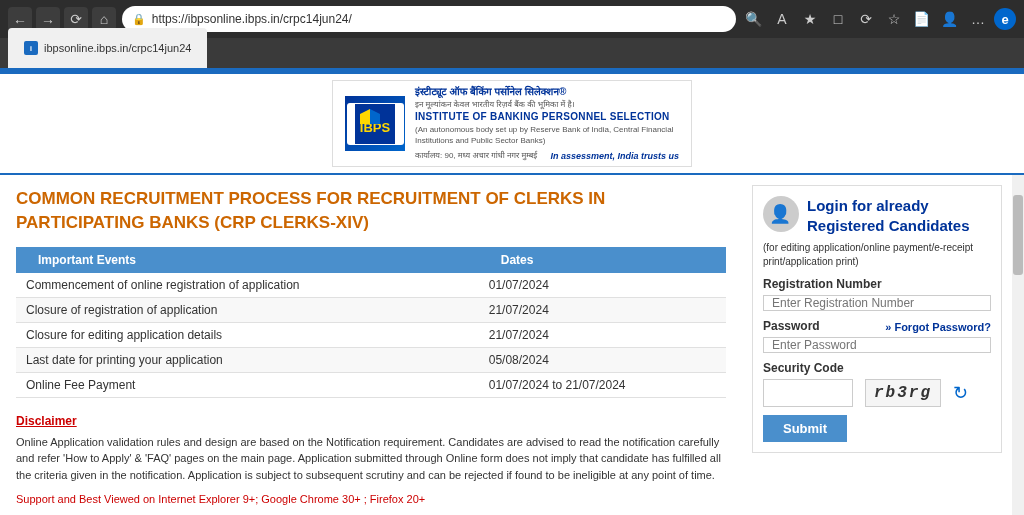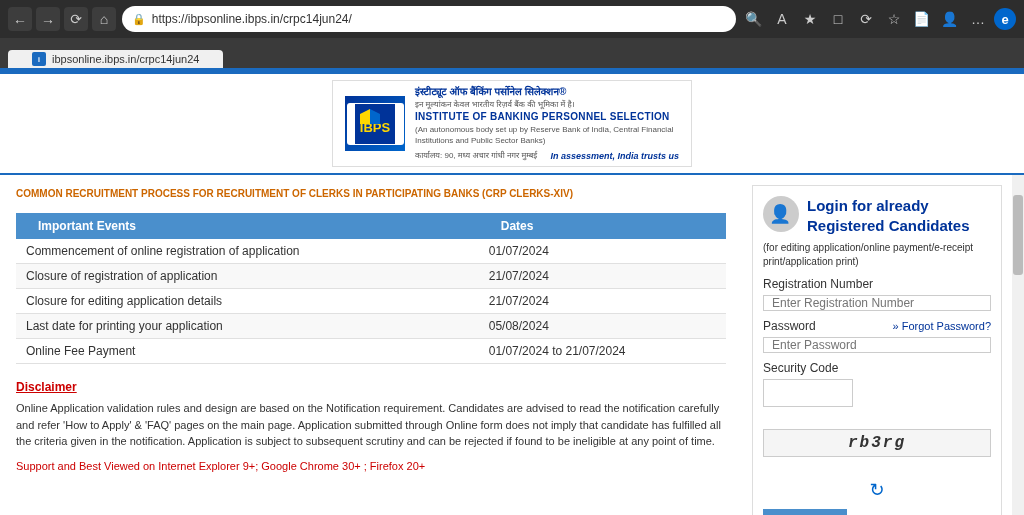--- a/index.html
+++ b/index.html
@@ -9,21 +9,21 @@
     .browser-chrome { background: #2d2d2d; height: 38px; display: flex; align-items: center; padding: 0 8px; gap: 6px; }
     .browser-controls { display: flex; gap: 4px; align-items: center; }
     .browser-btn { width: 24px; height: 24px; border-radius: 4px; border: none; background: #3d3d3d; color: #ccc; font-size: 14px; cursor: pointer; display: flex; align-items: center; justify-content: center; }
     .address-bar { flex: 1; height: 26px; background: #fff; border-radius: 13px; display: flex; align-items: center; padding: 0 10px; font-size: 12px; color: #333; }
     .address-bar .lock-icon { margin-right: 6px; color: #555; font-size: 11px; }
     .browser-actions { display: flex; gap: 4px; align-items: center; }
     .browser-action-btn { width: 24px; height: 24px; border-radius: 4px; border: none; background: transparent; color: #ccc; font-size: 14px; cursor: pointer; display: flex; align-items: center; justify-content: center; }
 
     
     .tab-bar { background: #3a3a3a; height: 30px; display: flex; align-items: flex-end; padding-left: 8px; }
-    .tab { background: #f0f0f0; height: 18px; padding: 0 24px; display: flex; align-items: center; font-size: 11px; color: #333; border-radius: 4px 4px 0 0; min-width: 160px; }
+    .tab { background: #f0f0f0; height: 40px; padding: 0 16px; display: flex; align-items: center; font-size: 11px; color: #333; border-radius: 4px 4px 0 0; min-width: 160px; }
     .tab-icon { width: 14px; height: 14px; margin-right: 6px; }
 
     
     .main-content { background: #fff; height: 447px; display: flex; flex-direction: column; }
 
     
     .top-blue-bar { background: #1a6abf; height: 6px; width: 100%; }
 
     
     .header-area { background: #fff; padding: 6px 0; display: flex; justify-content: center; align-items: center; border-bottom: 2px solid #1a6abf; }
@@ -34,21 +34,21 @@
     .header-text .title-eng { font-size: 10px; color: #003399; font-weight: bold; letter-spacing: 0.3px; }
     .header-text .subtitle { font-size: 8px; color: #555; }
     .header-text .tagline { font-size: 9px; color: #003399; font-style: italic; font-weight: bold; }
 
     
     .content-wrapper { display: flex; flex: 1; overflow: hidden; }
 
     
     .left-panel { flex: 1; padding: 12px 16px; overflow-y: auto; }
 
-    .page-title { color: #cc6600; font-size: 10px; font-weight: bold; line-height: 1.4; margin-bottom: 12px; text-transform: uppercase; }
+    .page-title { color: #cc6600; font-size: 17px; font-weight: bold; line-height: 1.4; margin-bottom: 12px; text-transform: uppercase; }
 
     
     .events-table { width: 100%; border-collapse: collapse; margin-bottom: 16px; }
     .events-table th { background: #4a8fcc; color: #fff; padding: 6px 22px; text-align: left; font-size: 12px; }
     .events-table td { padding: 5px 10px; font-size: 12px; color: #333; border-bottom: 1px solid #e0e0e0; }
     .events-table tr:nth-child(even) td { background: #f8f8f8; }
     .events-table tr:nth-child(odd) td { background: #fff; }
 
     .disclaimer-title { color: #cc0000; font-weight: bold; font-size: 12px; margin-bottom: 6px; text-decoration: underline; }
     .disclaimer-text { font-size: 11px; color: #333; line-height: 1.5; margin-bottom: 10px; }
@@ -61,24 +61,24 @@
     .new-registration-btn { background: #f0b400; border: none; padding: 14px 16px; display: flex; align-items: center; justify-content: space-between; cursor: pointer; width: 100%; }
     .new-registration-btn .btn-text { font-size: 15px; font-weight: bold; color: #333; }
     .new-registration-btn .chevron { font-size: 22px; color: #cc6600; font-weight: bold; }
 
     
     .login-box { border: 1px solid #ddd; padding: 10px; background: #fff; }
     .login-header { display: flex; align-items: flex-start; gap: 8px; margin-bottom: 6px; }
     .login-avatar { width: 36px; height: 36px; background: #ccc; border-radius: 50%; display: flex; align-items: center; justify-content: center; font-size: 18px; color: #555; flex-shrink: 0; }
     .login-title { font-size: 15px; font-weight: bold; color: #003399; line-height: 1.3; }
     .login-subtitle { font-size: 10px; color: #333; margin-bottom: 8px; line-height: 1.4; }
-    .login-label { font-size: 12px; color: #333; font-weight: normal; margin-bottom: 4px; display: flex; justify-content: space-between; align-items: center; }
+    .login-label { font-size: 12px; color: #333; font-weight: bold; margin-bottom: 4px; display: flex; justify-content: space-between; align-items: flex-end; }
     .forgot-link { color: #003399; font-size: 11px; text-decoration: none; cursor: pointer; }
     .login-input { width: 100%; height: 16px; border: 1px solid #ccc; padding: 0 8px; font-size: 12px; color: #999; margin-bottom: 8px; }
-    .security-code-row { display: flex; gap: 22px; margin-bottom: 8px; flex-direction: column; }
+    .security-code-row { display: flex; gap: 12px; align-items: center; margin-bottom: 8px; }
     .security-input { width: 90px; height: 28px; border: 1px solid #ccc; padding: 0 8px; font-size: 12px; }
     .captcha-box { background: #f5f5f5; border: 1px solid #ccc; padding: 4px 8px; font-size: 16px; font-style: italic; font-weight: bold; color: #333; letter-spacing: 2px; font-family: 'Courier New', monospace; min-width: 70px; text-align: center; }
     .refresh-btn { background: none; border: none; cursor: pointer; font-size: 18px; color: #0066cc; }
     .submit-btn { background: #4a8fcc; color: #fff; border: none; padding: 6px 20px; font-size: 13px; font-weight: bold; cursor: pointer; }
 
     
     ::-webkit-scrollbar { width: 8px; }
     ::-webkit-scrollbar-track { background: #f0f0f0; }
     ::-webkit-scrollbar-thumb { background: #bbb; }
 

